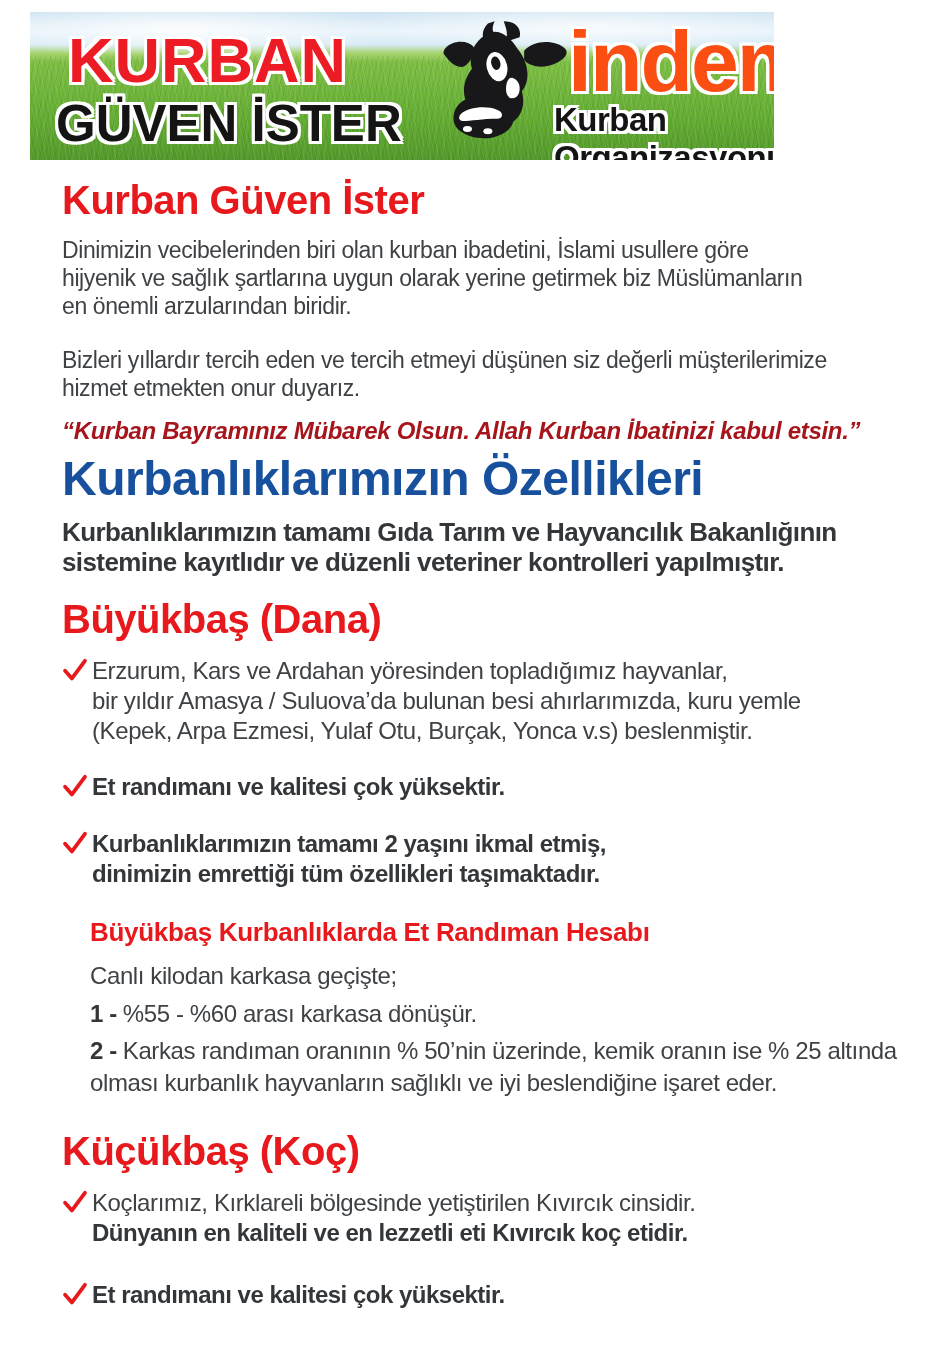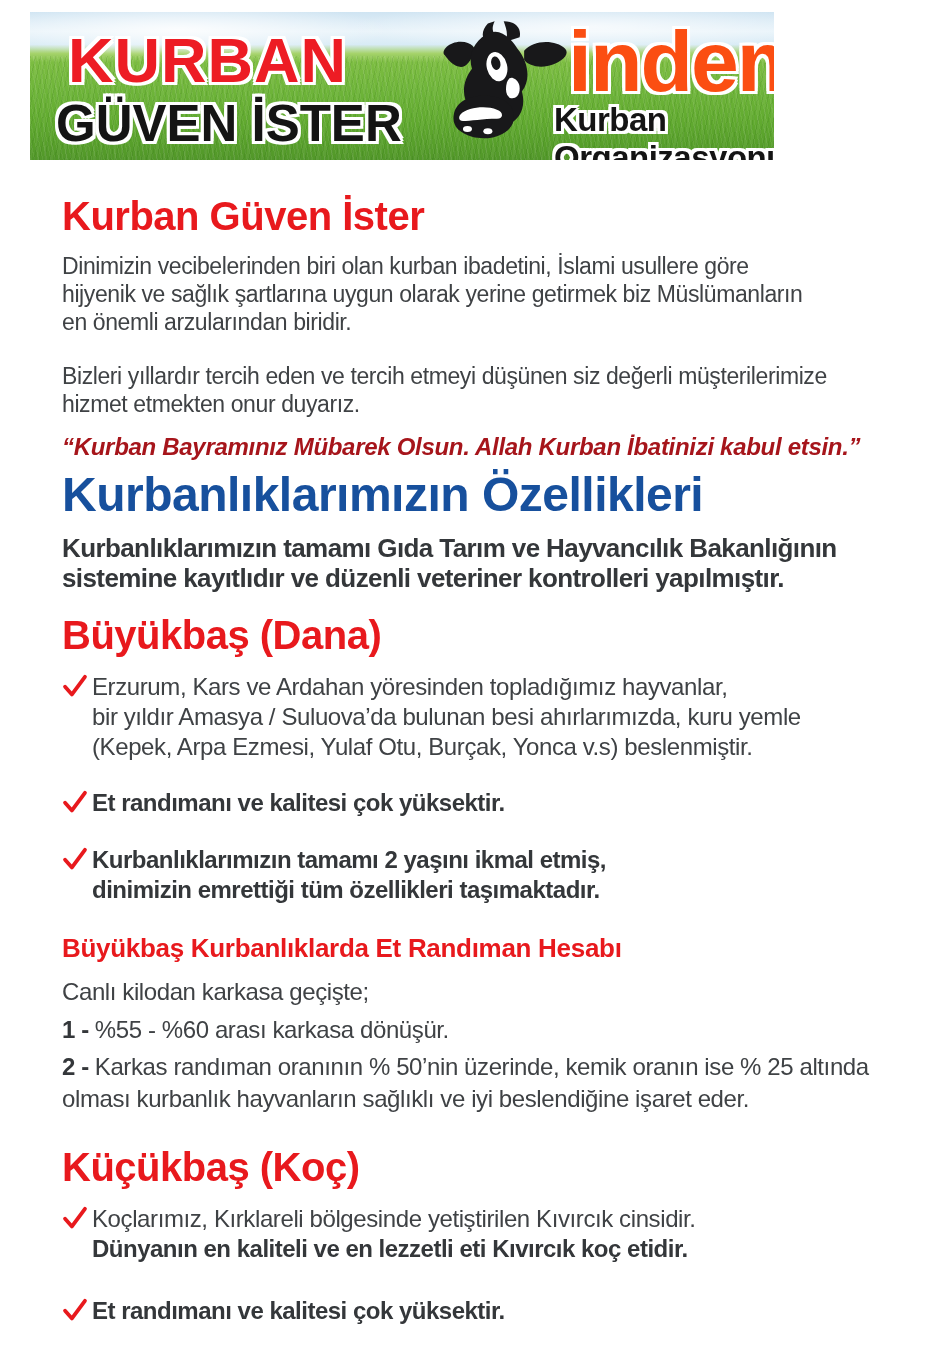--- a/index.html
+++ b/index.html
@@ -78,42 +78,42 @@
     color:#3f4245; font-size:23px; line-height:28px; letter-spacing:-0.4px;
   }
   .quote {
     color:#a6151b; font-weight:bold; font-style:italic;
     font-size:24px; letter-spacing:-0.3px;
   }
   .lead {
     color:#34373a; font-weight:bold; font-size:26px; line-height:30px; letter-spacing:-0.6px;
   }
 
-  #intro-title { margin-top:16px; }
+  #intro-title { }
   #intro-p1 { margin-top:13px; }
   #intro-p2 { margin-top:26px; }
   #intro-quote { margin-top:15px; }
   #features-title { margin-top:6px; }
   #features-lead { margin-top:11px; }
   #buyukbas-title { margin-top:20px; }
   #kucukbas-title { margin-top:30px; }
 
   .checklist { margin-left:-32px; }
   .check-row { display:flex; align-items:flex-start; padding-left:32px; }
   .check-row .check-glyph { flex:0 0 30px; margin-top:1px; }
   .check-text { color:#3f4245; font-size:24px; line-height:30px; letter-spacing:-0.4px; }
   .check-text .bold-line { font-weight:bold; color:#34373a; letter-spacing:-0.5px; }
 
   #bb-check-0 { margin-top:14px; }
   #bb-check-1 { margin-top:26px; }
   #bb-check-2 { margin-top:26px; }
   #kb-check-0 { margin-top:14px; }
   #kb-check-1 { margin-top:32px; }
 
-  .hesap { margin-top:28px; }
+  .hesap { margin-top:28px;margin-left:28px; }
   .hesap-intro { margin-top:12px; }
   .hesap-line1 { margin-top:6px; }
   .hesap-line2 { margin-top:5px; }
   .hesap .body-txt { font-size:24px; line-height:32px; }
   .num { font-weight:bold; color:#34373a; margin-right:6px; }
 </style>
 </head>
 <body>
 
 <div class="banner">

